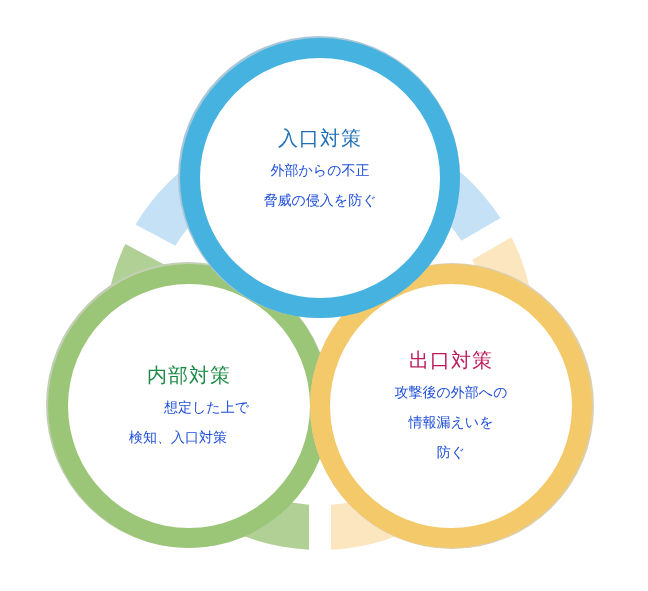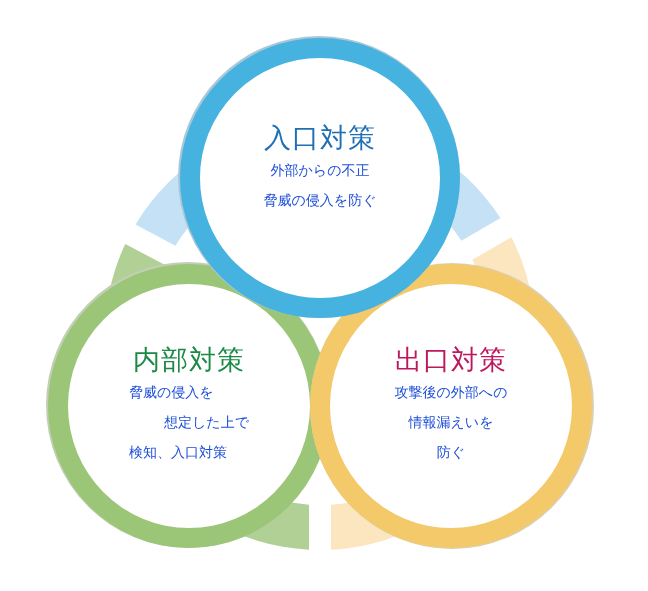--- a/index.html
+++ b/index.html
@@ -5,21 +5,21 @@
     html, body { margin: 0; padding: 0; background: #ffffff; }
     body { width: 648px; height: 591px; position: relative; overflow: hidden;
            font-family: "DejaVu Sans", "Liberation Sans", sans-serif; }
     #bg-svg { position: absolute; left: 0; top: 0; }
     .circle {
       position: absolute; border-radius: 50%; box-sizing: border-box;
       background: #ffffff;
       display: flex; flex-direction: column; align-items: center; justify-content: center;
       text-align: center;
     }
-    .circle-title { font-size: 27px; letter-spacing: 1px; line-height: 30px; margin-bottom: 2px; }
+    .circle-title { font-size: 20px; letter-spacing: 1px; line-height: 30px; margin-bottom: 2px; }
     .circle-line { font-size: 14px; color: #1d4ed8; line-height: 30px; white-space: nowrap; }
     #circle-entrance { left: 180px; top: 38px; width: 280px; height: 280px;
       border: 20px solid #45b2e0; box-shadow: -1px -1px 0 1px #a9c7d8; z-index: 3; padding-bottom: 18px; }
     #circle-internal { left: 48px; top: 264px; width: 282px; height: 284px;
       border: 20px solid #9bc577; box-shadow: -1px -1px 0 1px #c2cfb4; z-index: 1; }
     #circle-exit { left: 310px; top: 264px; width: 282px; height: 284px;
       border: 20px solid #f3c969; box-shadow: 1px 0 0 1px #dccfae; z-index: 2; }
   </style>
 </head>
 <body>
@@ -31,21 +31,20 @@
 </svg>
 
 <div class="circle" id="circle-entrance" style="border-color: rgb(69, 178, 224);">
   <div class="circle-title" style="color:#1f6fb5">入口対策</div>
   <div class="circle-line">外部からの不正</div>
   <div class="circle-line">脅威の侵入を防ぐ</div>
 </div>
 
 <div class="circle" id="circle-internal" style="border-color: rgb(155, 197, 119);">
   <div class="circle-title" style="color:#1a8a45">内部対策</div>
-  <div class="circle-line" style="text-align:left;width:120px">脅威の侵入を</div>
   <div class="circle-line" style="text-align:right;width:120px">想定した上で</div>
   <div class="circle-line" style="text-align:left;width:120px">検知、入口対策</div>
 </div>
 
 <div class="circle" id="circle-exit" style="border-color: rgb(243, 201, 105);">
   <div class="circle-title" style="color:#be185d">出口対策</div>
   <div class="circle-line">攻撃後の外部への</div>
   <div class="circle-line">情報漏えいを</div>
   <div class="circle-line">防ぐ</div>
 </div>

